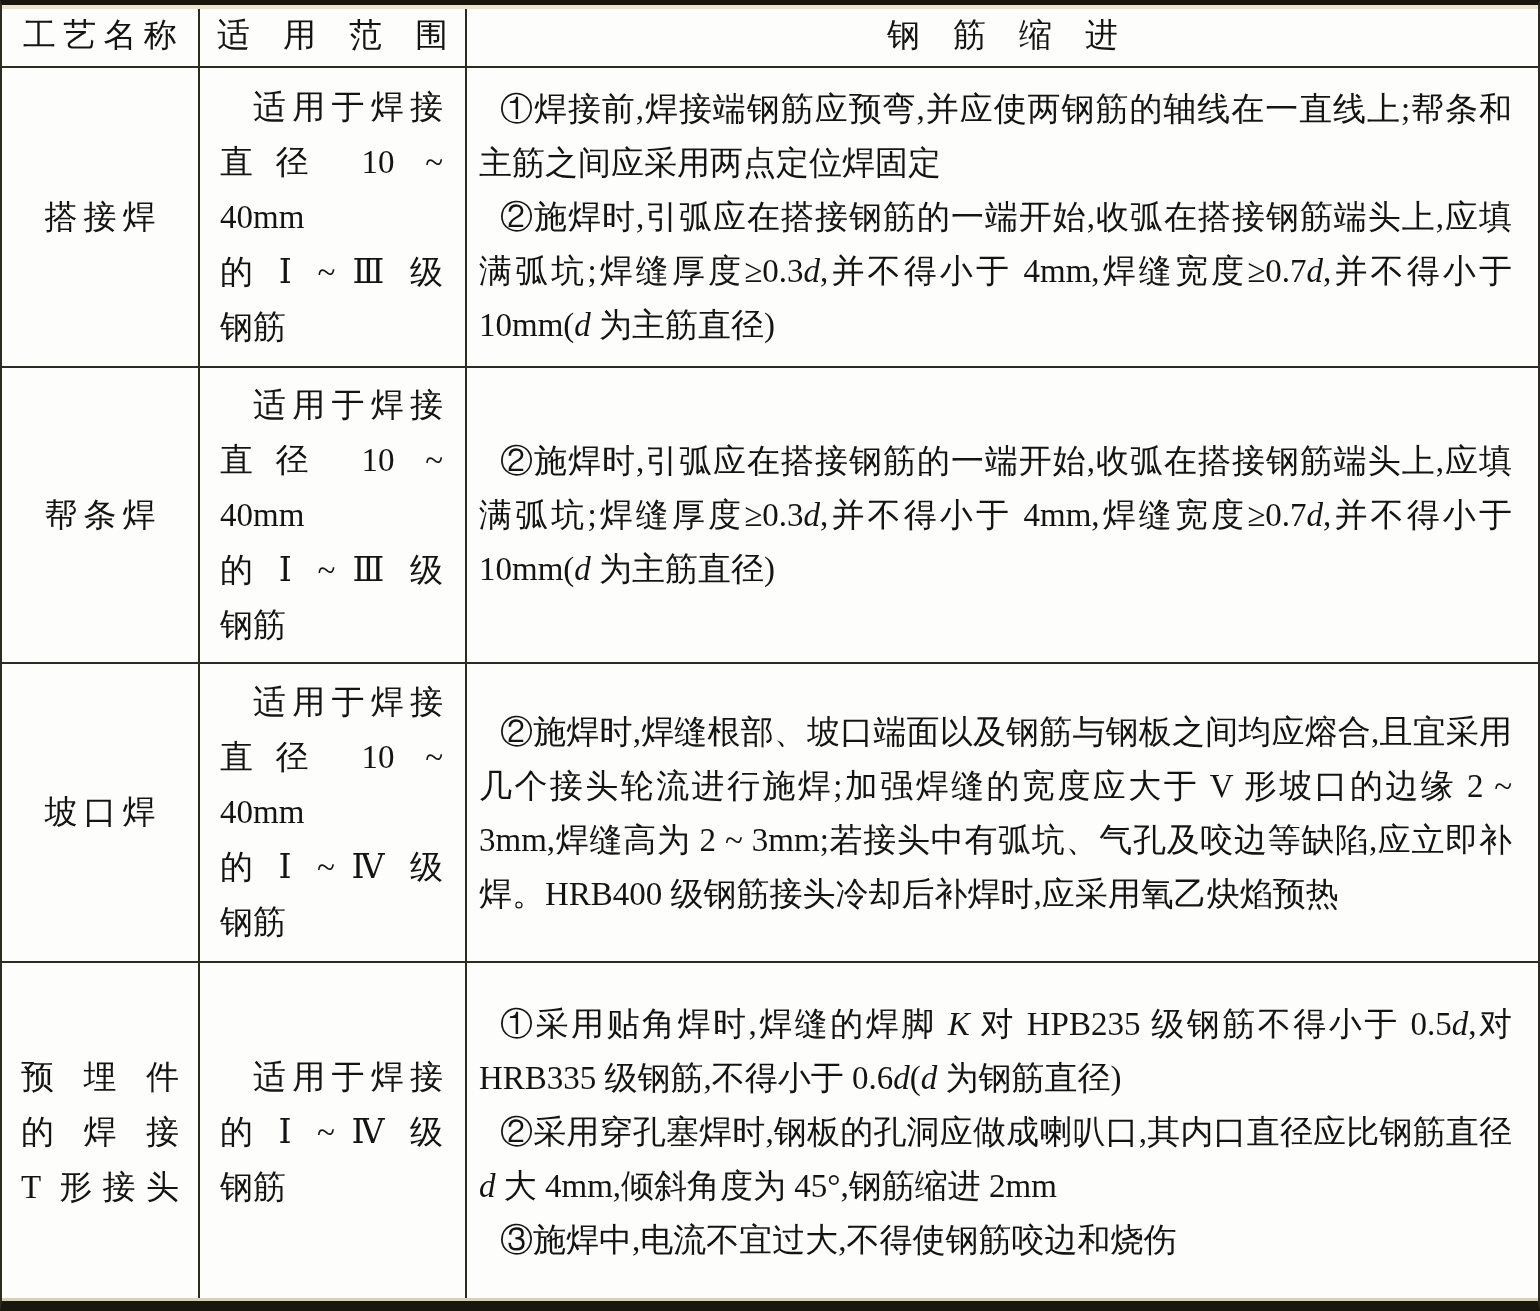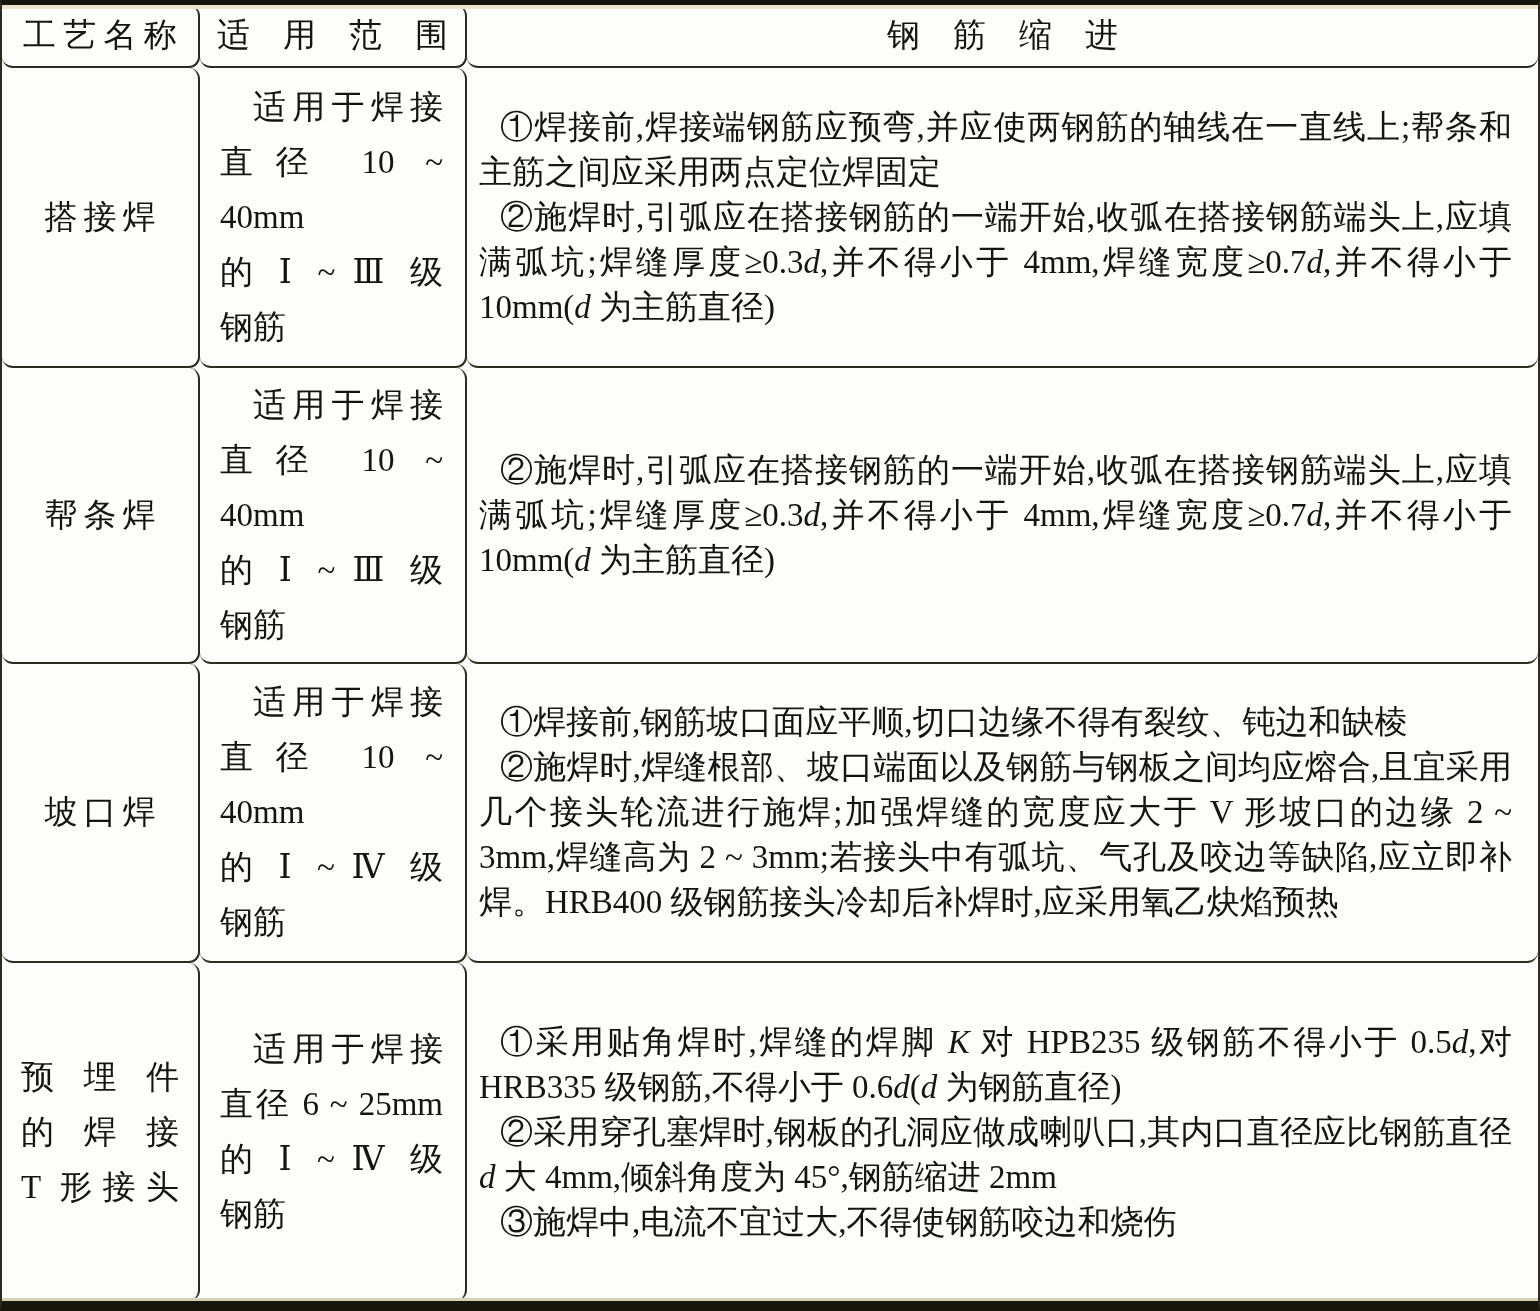--- a/index.html
+++ b/index.html
@@ -26,40 +26,39 @@
   
   .table::before{content:"";position:absolute;left:0;right:0;top:0;height:4px;background:#ece4cd;pointer-events:none;}
   .table::after{content:"";position:absolute;left:0;right:0;bottom:0;height:3px;background:#d9d0b8;pointer-events:none;}
 
   .cell{
     box-sizing:border-box;
     border-right:2px solid #2c2c22;
     border-bottom:2px solid #2c2c22;
     display:flex;align-items:center;justify-content:center;
     overflow:hidden;
-    border-radius:11px;
   }
   .cell.c3{border-right:none;}
   .cell.r-last{border-bottom:none;}
 
   .head{font-size:33px;}
   .hs-tight{letter-spacing:0.22em;margin-right:-0.22em;}
   .hs-wide{letter-spacing:1em;margin-right:-1em;white-space:nowrap;}
 
   .pname{letter-spacing:0.18em;margin-right:-0.18em;white-space:nowrap;}
 
   .name-block{width:158px;line-height:55px;}
   .nline{text-align:justify;text-align-last:justify;}
 
   .scope-block{width:100%;padding:0 22px 0 20px;box-sizing:border-box;line-height:55px;}
   .sline{text-align:justify;text-align-last:justify;}
   .sline.first{text-indent:33px;}
   .sline.last{text-align-last:left;}
 
-  .method-block{width:100%;padding:0 26px 0 12px;box-sizing:border-box;line-height:45px;}
+  .method-block{width:100%;padding:0 26px 0 12px;box-sizing:border-box;line-height:54px;}
   .method-block p{margin:0;text-align:justify;text-indent:21px;}
   .method-block i{font-style:italic;}
 </style>
 </head>
 <body>
 
 <div class="table">
 
   <div class="cell head">
     <span class="hs-tight">工艺名称</span>
@@ -112,36 +111,34 @@
   <div class="cell">
     <div class="scope-block">
       <div class="sline first">适用于焊接</div>
       <div class="sline">直径 10 ~ 40mm</div>
       <div class="sline">的 Ⅰ ~ Ⅳ 级</div>
       <div class="sline last">钢筋</div>
     </div>
   </div>
   <div class="cell c3">
     <div class="method-block">
-      <p>①焊接前,钢筋坡口面应平顺,切口边缘不得有裂纹、钝边和缺棱</p>
       <p>②施焊时,焊缝根部、坡口端面以及钢筋与钢板之间均应熔合,且宜采用几个接头轮流进行施焊;加强焊缝的宽度应大于 V 形坡口的边缘 2 ~ 3mm,焊缝高为 2 ~ 3mm;若接头中有弧坑、气孔及咬边等缺陷,应立即补焊。HRB400 级钢筋接头冷却后补焊时,应采用氧乙炔焰预热</p>
     </div>
   </div>
 
   <div class="cell r-last">
     <div class="name-block">
       <div class="nline">预埋件</div>
       <div class="nline">的焊接</div>
       <div class="nline">T 形接头</div>
     </div>
   </div>
   <div class="cell r-last">
     <div class="scope-block">
       <div class="sline first">适用于焊接</div>
-      <div class="sline">直径 6 ~ 25mm</div>
       <div class="sline">的 Ⅰ ~ Ⅳ 级</div>
       <div class="sline last">钢筋</div>
     </div>
   </div>
   <div class="cell c3 r-last">
     <div class="method-block">
       <p>①采用贴角焊时,焊缝的焊脚 <i>K</i> 对 HPB235 级钢筋不得小于 0.5<i>d</i>,对 HRB335 级钢筋,不得小于 0.6<i>d</i>(<i>d</i> 为钢筋直径)</p>
       <p>②采用穿孔塞焊时,钢板的孔洞应做成喇叭口,其内口直径应比钢筋直径 <i>d</i> 大 4mm,倾斜角度为 45°,钢筋缩进 2mm</p>
       <p>③施焊中,电流不宜过大,不得使钢筋咬边和烧伤</p>
     </div>

